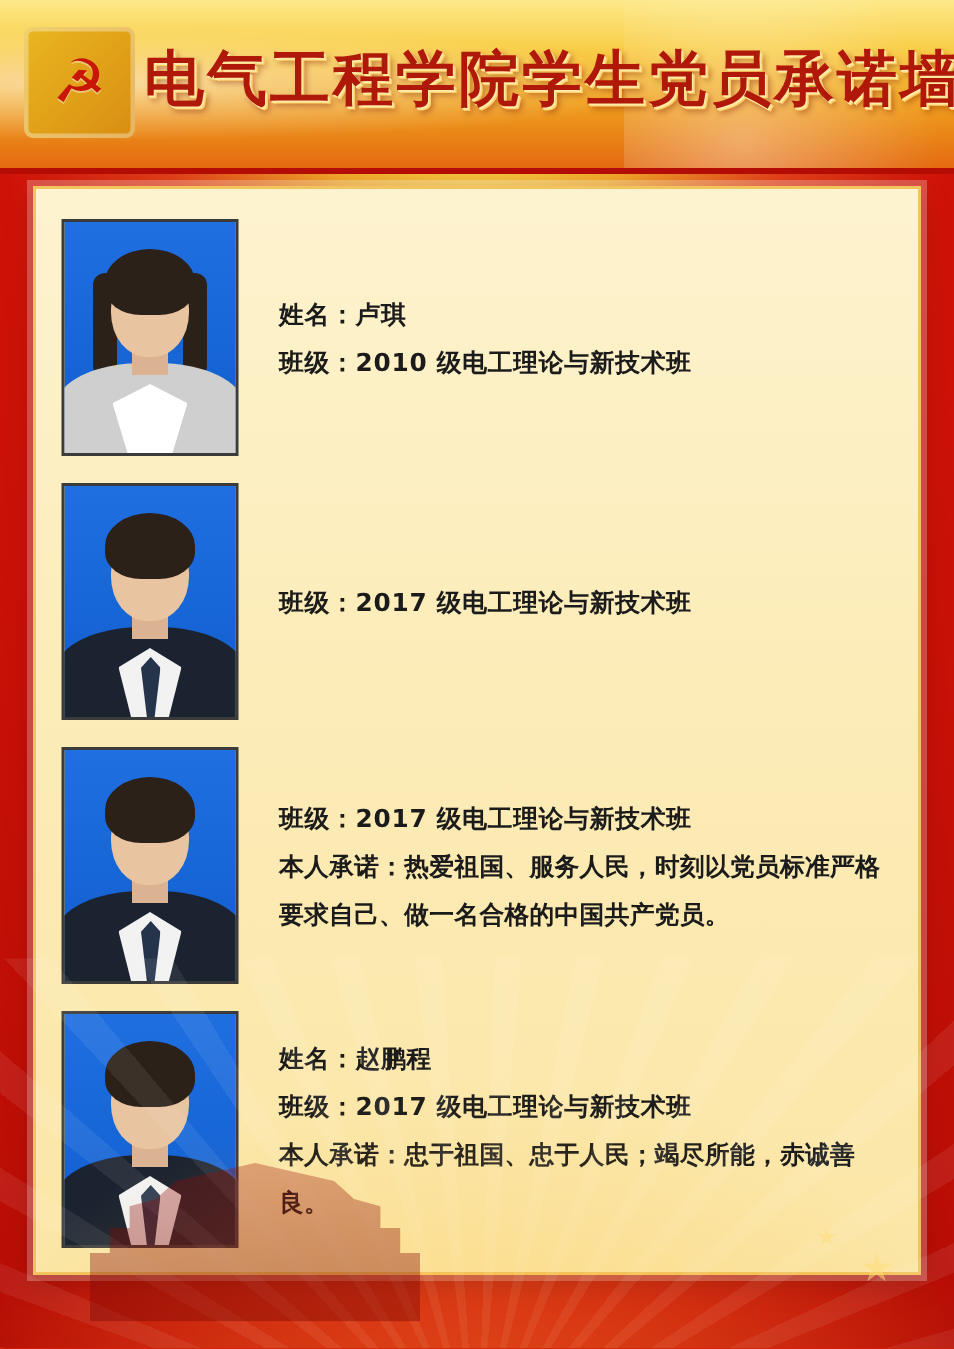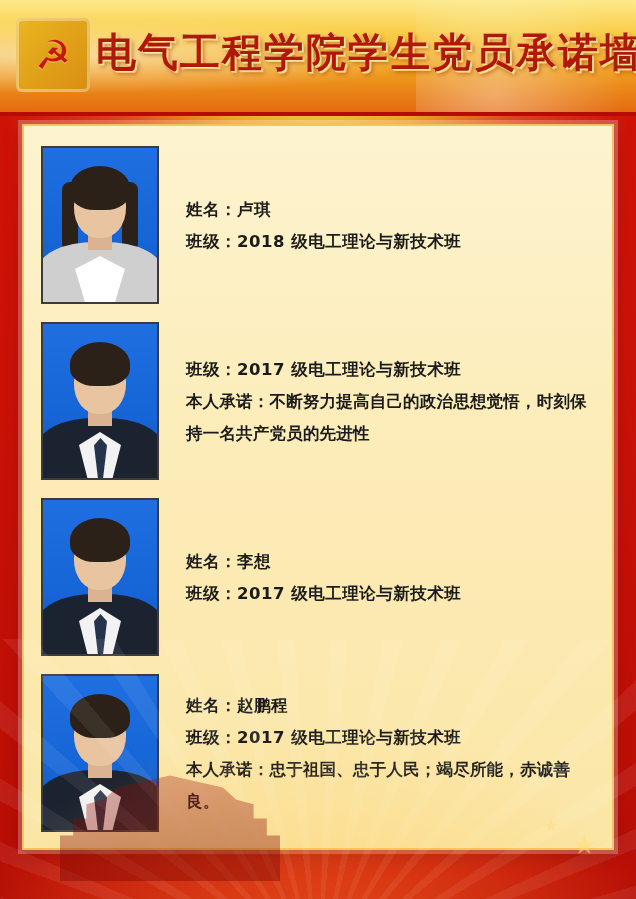--- a/index.html
+++ b/index.html
@@ -275,63 +275,60 @@
           <div class="neck"></div>
           <div class="head"></div>
           <div class="hair"></div>
         </div>
       </div>
       <div class="info">
         <div class="line name-line">
           <span>姓名：</span><span>卢琪</span>
         </div>
         <div class="line class-line">
-          <span>班级：</span><span>2018 级电工理论与新技术班</span>
+          <span>班级：</span><span>2010 级电工理论与新技术班</span>
         </div>
       </div>
     </div>
 
     <div class="entry">
       <div class="photo-wrap">
         <div class="photo">
           <div class="shoulders"></div>
           <div class="shirt"></div>
           <div class="tie"></div>
           <div class="neck"></div>
           <div class="head"></div>
           <div class="hair"></div>
         </div>
       </div>
       <div class="info">
         <div class="line class-line">
           <span>班级：</span><span>2017 级电工理论与新技术班</span>
         </div>
-        <div class="line pledge-line">
-          <span>本人承诺：</span><span>不断努力提高自己的政治思想觉悟，时刻保持一名共产党员的先进性</span>
-        </div>
       </div>
     </div>
 
     <div class="entry">
       <div class="photo-wrap">
         <div class="photo">
           <div class="shoulders"></div>
           <div class="shirt"></div>
           <div class="tie"></div>
           <div class="neck"></div>
           <div class="head"></div>
           <div class="hair"></div>
         </div>
       </div>
       <div class="info">
-        <div class="line name-line">
-          <span>姓名：</span><span>李想</span>
-        </div>
         <div class="line class-line">
           <span>班级：</span><span>2017 级电工理论与新技术班</span>
+        </div>
+        <div class="line pledge-line">
+          <span>本人承诺：</span><span>热爱祖国、服务人民，时刻以党员标准严格要求自己、做一名合格的中国共产党员。</span>
         </div>
       </div>
     </div>
 
     <div class="entry">
       <div class="photo-wrap">
         <div class="photo">
           <div class="shoulders"></div>
           <div class="shirt"></div>
           <div class="tie"></div>

